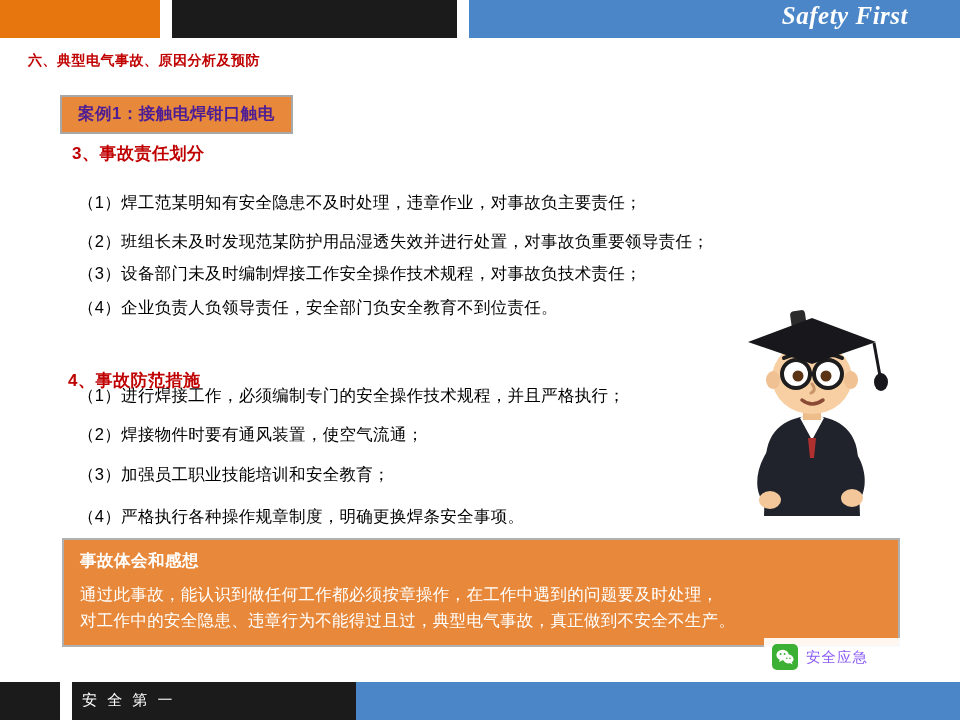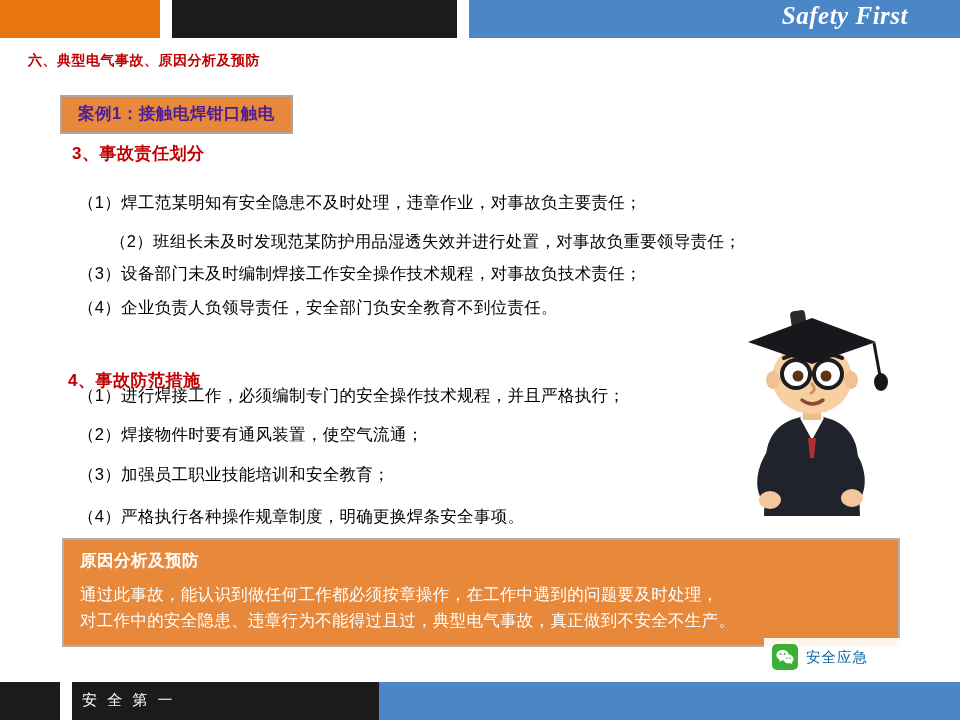--- a/index.html
+++ b/index.html
@@ -102,21 +102,21 @@
   
   .body-line {
     position: absolute;
     left: 78px;
     font-size: 16.5px;
     color: #000000;
     letter-spacing: 0.3px;
     white-space: nowrap;
   }
   .l1 { top: 192px; }
-  .l2 { top: 231px; margin-left: 32px; }
+  .l2 { top: 231px; }
   .l3 { top: 263px; }
   .l4 { top: 297px; }
   .m1 { top: 385px; }
   .m2 { top: 424px; }
   .m3 { top: 464px; }
   .m4 { top: 506px; }
 
   
   .summary-box {
     position: absolute;
@@ -163,21 +163,21 @@
   }
   .bottombar .b-dark1 {
     width: 60px;
     background: #1b1b1b;
   }
   .bottombar .b-white {
     width: 12px;
     background: #ffffff;
   }
   .bottombar .b-dark2 {
-    width: 307px;
+    width: 284px;
     background: #1b1b1b;
     position: relative;
   }
   .bottombar .b-blue {
     flex: 1;
     background: #4a86c8;
   }
   .bottom-text {
     position: absolute;
     left: 10px;
@@ -207,21 +207,21 @@
     border-radius: 5px;
     background: #3cb034;
     display: flex;
     align-items: center;
     justify-content: center;
     margin-right: 8px;
     flex: none;
   }
   .wechat-label {
     font-size: 14.5px;
-    color: #0369a1;
+    color: #8b5cf6;
     letter-spacing: 1px;
   }
 </style>
 </head>
 <body>
 
 <div class="topbar">
   <div class="seg-orange"></div>
   <div class="seg-white1"></div>
   <div class="seg-dark"></div>
@@ -290,21 +290,21 @@
     <g>
       <ellipse cx="104" cy="46" rx="34" ry="12" fill="#17171c"></ellipse>
       <polygon points="104,18 168,42 104,64 40,42" fill="#17171c"></polygon>
       <line x1="166" y1="43" x2="172" y2="76" stroke="#17171c" stroke-width="3"></line>
       <ellipse cx="173" cy="82" rx="7" ry="9" fill="#17171c"></ellipse>
     </g>
   </svg>
 </div>
 
 <div class="summary-box">
-  <div class="summary-title">原因分析及预防</div>
+  <div class="summary-title">事故体会和感想</div>
   <div class="summary-line">通过此事故，能认识到做任何工作都必须按章操作，在工作中遇到的问题要及时处理，</div>
   <div class="summary-line">对工作中的安全隐患、违章行为不能得过且过，典型电气事故，真正做到不安全不生产。</div>
 </div>
 
 <div class="wechat-badge">
   <div class="wechat-logo">
     <svg width="18" height="16" viewBox="0 0 18 16" xmlns="http://www.w3.org/2000/svg">
       <ellipse cx="6.6" cy="6" rx="6.2" ry="5.2" fill="#ffffff"></ellipse>
       <polygon points="4,10 3,13 6.4,11.2" fill="#ffffff"></polygon>
       <circle cx="4.6" cy="5" r="0.95" fill="#3cb034"></circle>

